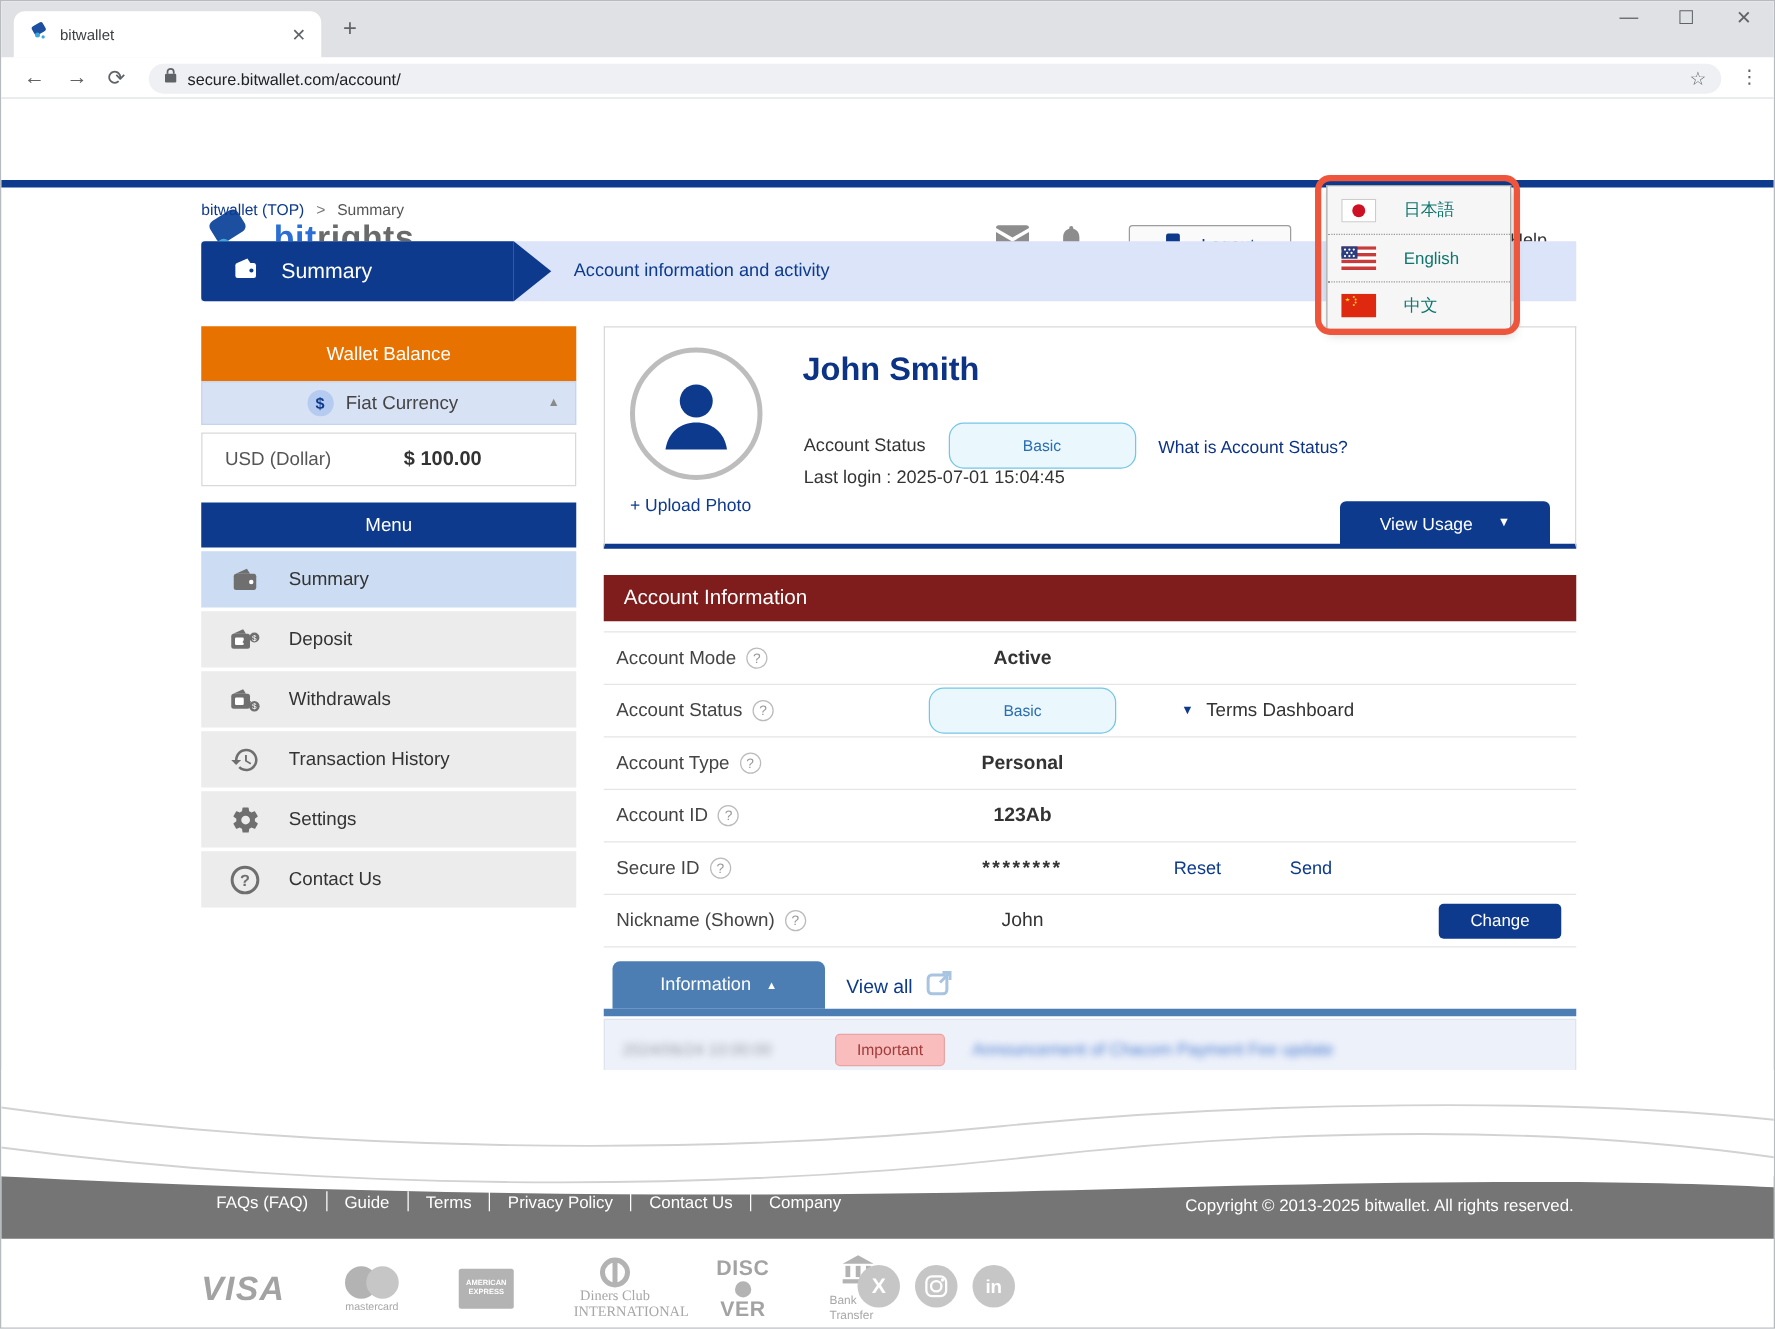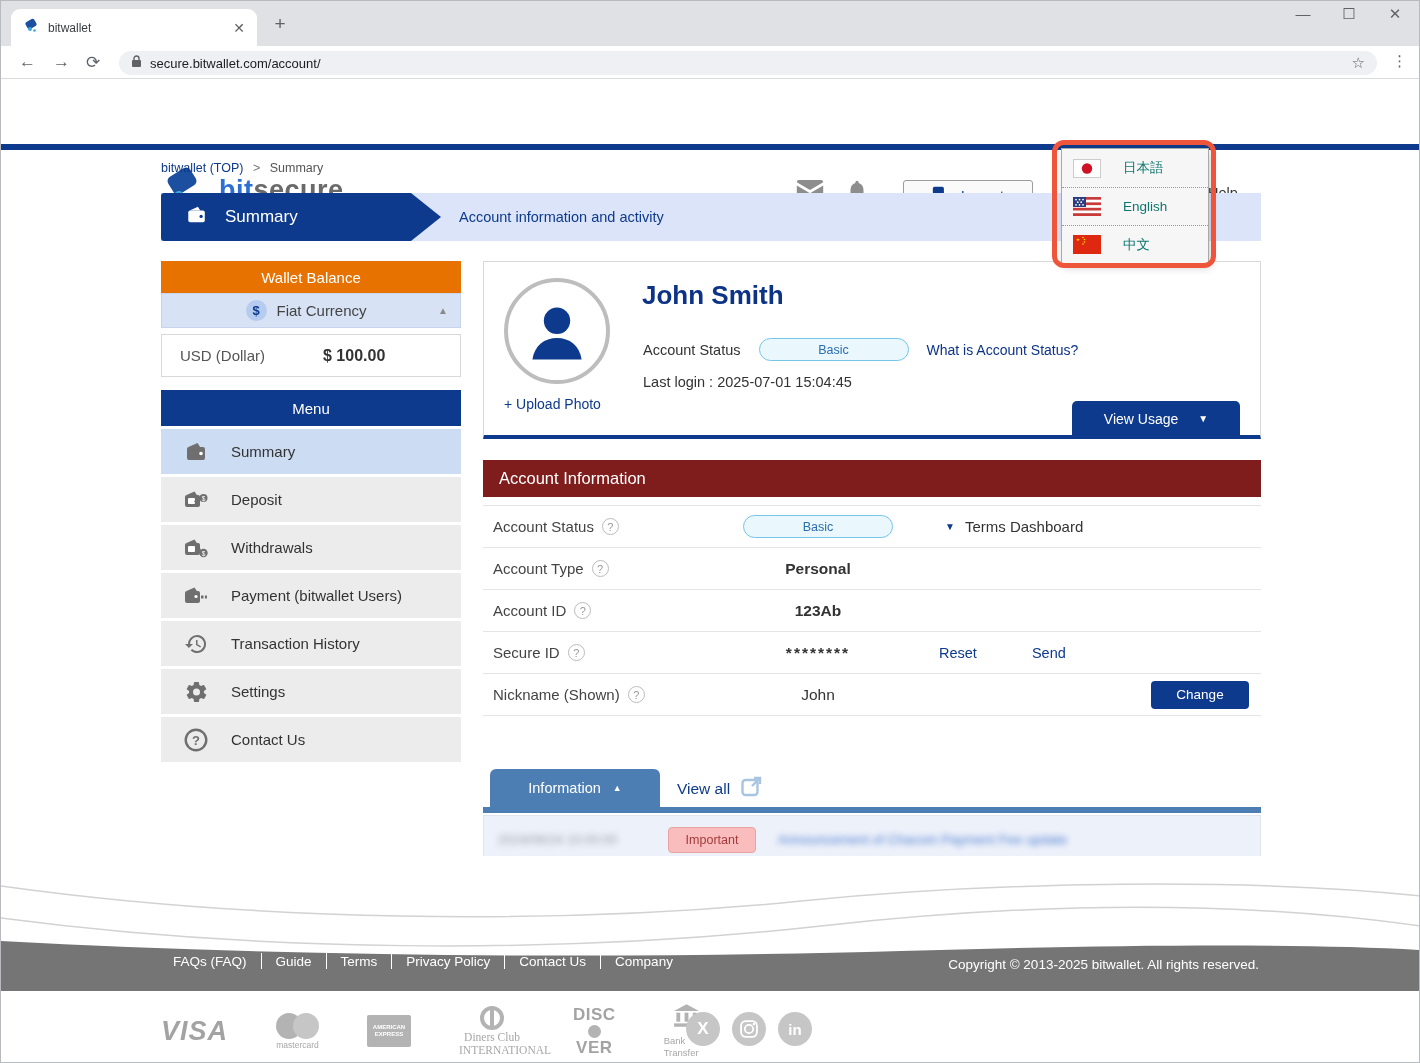--- a/index.html
+++ b/index.html
@@ -53,21 +53,21 @@
   .banner { position:absolute; left:160px; top:192px; width:1100px; height:48px; background:#dbe4f8; }
   .banner-left { position:absolute; left:0; top:0; width:250px; height:48px; background:#0d3a8c;
                  border-radius:3px 0 0 3px; display:flex; align-items:center; padding-left:24px; gap:16px; }
   .banner-left::after { content:""; position:absolute; left:250px; top:0; border-left:30px solid #0d3a8c;
                         border-top:24px solid transparent; border-bottom:24px solid transparent; }
   .banner-title { color:#fff; font-size:17px; }
   .banner-sub { position:absolute; left:298px; top:0; line-height:48px; color:#0d3a8c; font-size:14.5px; }
 
   
   .sidebar { position:absolute; left:160px; top:260px; width:300px; }
-  .sb-orange { height:32px; background:#e87200; color:#fff; font-size:15px; display:flex;
+  .sb-orange { height:44px; background:#e87200; color:#fff; font-size:15px; display:flex;
                align-items:center; justify-content:center; }
   .sb-fiat { height:35px; background:#d8e2f5; border:1px solid #c6d4ee; display:flex; align-items:center;
              padding:0 12px; color:#444; font-size:15px; }
   .sb-fiat .mid { flex:1; display:flex; align-items:center; justify-content:center; gap:10px; }
   .dollar-circle { width:21px; height:21px; border-radius:50%; background:#b5cbf0; color:#0d3a8c;
                    font-size:13px; font-weight:bold; text-align:center; line-height:21px; }
   .chev-up { font-size:10px; color:#8a8a8a; }
   .sb-usd { margin-top:6px; height:43px; background:#fff; border:1px solid #d9d9d9; display:flex;
             align-items:center; padding-left:18px; font-size:15px; color:#555; }
   .sb-usd .amt { margin-left:58px; font-size:16px; font-weight:bold; color:#333; }
@@ -80,21 +80,21 @@
 
   
   .profile-card { position:absolute; left:482px; top:260px; width:778px; height:178px; background:#fff;
                   border:1px solid #d9d9d9; border-bottom:4px solid #0d3a8c; }
   .avatar { position:absolute; left:20px; top:16px; width:106px; height:106px; border-radius:50%;
             border:4px solid #bdbdbd; background:#fff; display:flex; align-items:center; justify-content:center; }
   .upload { position:absolute; left:20px; top:134px; color:#0d3a8c; font-size:14px; }
   .p-name { position:absolute; left:158px; top:18px; font-size:26px; font-weight:bold; color:#0d3387; }
   .p-status { position:absolute; left:159px; top:76px; display:flex; align-items:center; }
   .p-status .lab { color:#333; font-size:14.5px; }
-  .pill { width:150px; height:23px; border:1px solid #74c6e6; background:#eaf7fd; border-radius:12px;
+  .pill { width:150px; height:37px; border:1px solid #74c6e6; background:#eaf7fd; border-radius:12px;
           color:#2a6db0; font-size:12.5px; display:flex; align-items:center; justify-content:center; }
   .p-status .pill { margin-left:18px; }
   .p-status .whatis { margin-left:18px; color:#0d3387; font-size:14px; }
   .p-login { position:absolute; left:159px; top:112px; color:#333; font-size:14.5px; }
   .view-usage { position:absolute; left:588px; top:139px; width:168px; height:35px; background:#0d3a8c;
                 border-radius:5px 5px 0 0; color:#fff; font-size:14px; display:flex; align-items:center;
                 justify-content:center; gap:20px; }
   .view-usage .caret-w { font-size:10px; color:#fff; }
 
   
@@ -222,21 +222,21 @@
 
   <div class="site-header">
     <div class="logo">
       <span>
         <svg width="46" height="42" viewBox="0 0 46 42">
             <rect x="8" y="4" width="26" height="20" rx="5" fill="#1d4fa0" transform="rotate(-32 21 14)"></rect>
             <circle cx="18" cy="29" r="5" fill="#3aa8e0"></circle>
             <circle cx="29" cy="33" r="3" fill="#3aa8e0"></circle>
           </svg>
       </span>
-      <span class="logo-text"><span class="bit">bit</span><span class="wal">secure</span></span>
+      <span class="logo-text"><span class="bit">bit</span><span class="wal">rights</span></span>
     </div>
     <span class="hdr-ic" style="left:795px">
       <svg width="28" height="22" viewBox="0 0 24 20">
           <path fill="#8d8d8d" d="M2 1h20a2 2 0 0 1 2 2v14a2 2 0 0 1-2 2H2a2 2 0 0 1-2-2V3a2 2 0 0 1 2-2zm10 9L0 3v3l12 7 12-7V3z"></path>
         </svg>
     </span>
     <span class="hdr-ic" style="left:843px; top:98px">
       <svg width="26" height="28" viewBox="0 0 24 24">
           <path fill="#8d8d8d" d="M12 22c1.1 0 2-.9 2-2h-4c0 1.1.9 2 2 2zm6-6v-5c0-3.07-1.63-5.64-4.5-6.32V4a1.5 1.5 0 0 0-3 0v.68C7.64 5.36 6 7.92 6 11v5l-2 2v1h16v-1l-2-2z"></path>
         </svg>
@@ -349,31 +349,20 @@
             <rect x="4.5" y="10" width="7" height="6" rx="1" fill="#fff"></rect>
             <circle cx="20" cy="17" r="4.2" fill="#6f6f6f"></circle>
             <text x="20" y="19.6" font-size="6.5" fill="#fff" text-anchor="middle">$</text>
             <path d="M13 12l4 2" stroke="#6f6f6f" stroke-width="2"></path>
           </svg>
       </span>
         <span>Withdrawals</span>
     </div>
     <div class="sb-item">
       <span class="ic">
-        <svg width="29" height="24" viewBox="0 0 26 24">
-            <path fill="#6f6f6f" d="M3 7l8-3.6 2.3 3.6z"></path>
-            <rect x="1.5" y="7" width="15" height="12" rx="2" fill="#6f6f6f"></rect>
-            <circle cx="12.5" cy="12.5" r="1.6" fill="#fff"></circle>
-            <path d="M17.5 13h3M17.5 13l-0 0M21.5 13h2M18 13h6" stroke="#6f6f6f" stroke-width="3" stroke-dasharray="2 1.4"></path>
-          </svg>
-      </span>
-        <span>Payment (bitwallet Users)</span>
-    </div>
-    <div class="sb-item">
-      <span class="ic">
         <svg width="26" height="24" viewBox="0 0 24 24">
             <path fill="#6f6f6f" d="M13 3a9 9 0 0 0-9 9H1l3.9 3.9L9 12H6a7 7 0 1 1 2.1 5l-1.4 1.4A9 9 0 1 0 13 3zm-1 5v5l4.3 2.5.7-1.2-3.5-2V8z"></path>
           </svg>
       </span>
         <span>Transaction History</span>
     </div>
     <div class="sb-item">
       <span class="ic">
         <svg width="25" height="24" viewBox="0 0 24 24">
             <path fill="#6f6f6f" d="M19.4 13c.04-.33.06-.66.06-1s-.02-.67-.06-1l2.1-1.6c.2-.15.25-.42.13-.64l-2-3.46c-.12-.22-.38-.3-.6-.22l-2.5 1a7.3 7.3 0 0 0-1.7-1l-.4-2.66A.5.5 0 0 0 14 2h-4a.5.5 0 0 0-.5.42l-.4 2.66c-.6.25-1.17.6-1.7 1l-2.5-1c-.22-.08-.48 0-.6.22l-2 3.46c-.12.22-.07.5.13.64L4.6 11c-.04.33-.06.66-.06 1s.02.67.06 1l-2.17 1.6c-.2.15-.25.42-.13.64l2 3.46c.12.22.38.3.6.22l2.5-1c.53.4 1.1.75 1.7 1l.4 2.66c.04.24.25.42.5.42h4c.25 0 .46-.18.5-.42l.4-2.66c.6-.25 1.17-.6 1.7-1l2.5 1c.22.08.48 0 .6-.22l2-3.46c.12-.22.07-.5-.13-.64L19.4 13zM12 15.5A3.5 3.5 0 1 1 12 8.5a3.5 3.5 0 0 1 0 7z"></path>
@@ -408,20 +397,27 @@
     </div>
     <div class="p-login">Last login : 2025-07-01 15:04:45</div>
     <div class="view-usage">
       <span>View Usage</span>
       <span class="caret-w">▼</span>
     </div>
   </div>
 
   <div class="acct-header">Account Information</div>
   <div class="acct-table">
+    <div class="arow">
+      <span class="lbl">
+          <span>Account Mode</span>
+          <span class="qmark"></span>
+        </span>
+      <span class="val v-green">Active</span>
+    </div>
     <div class="arow">
       <span class="lbl">
           <span>Account Status</span>
           <span class="qmark"></span>
         </span>
       <span class="val">
           <span class="pill">Basic</span>
         </span>
       <span class="vd-link">
         <span class="caret-n">▼</span>

